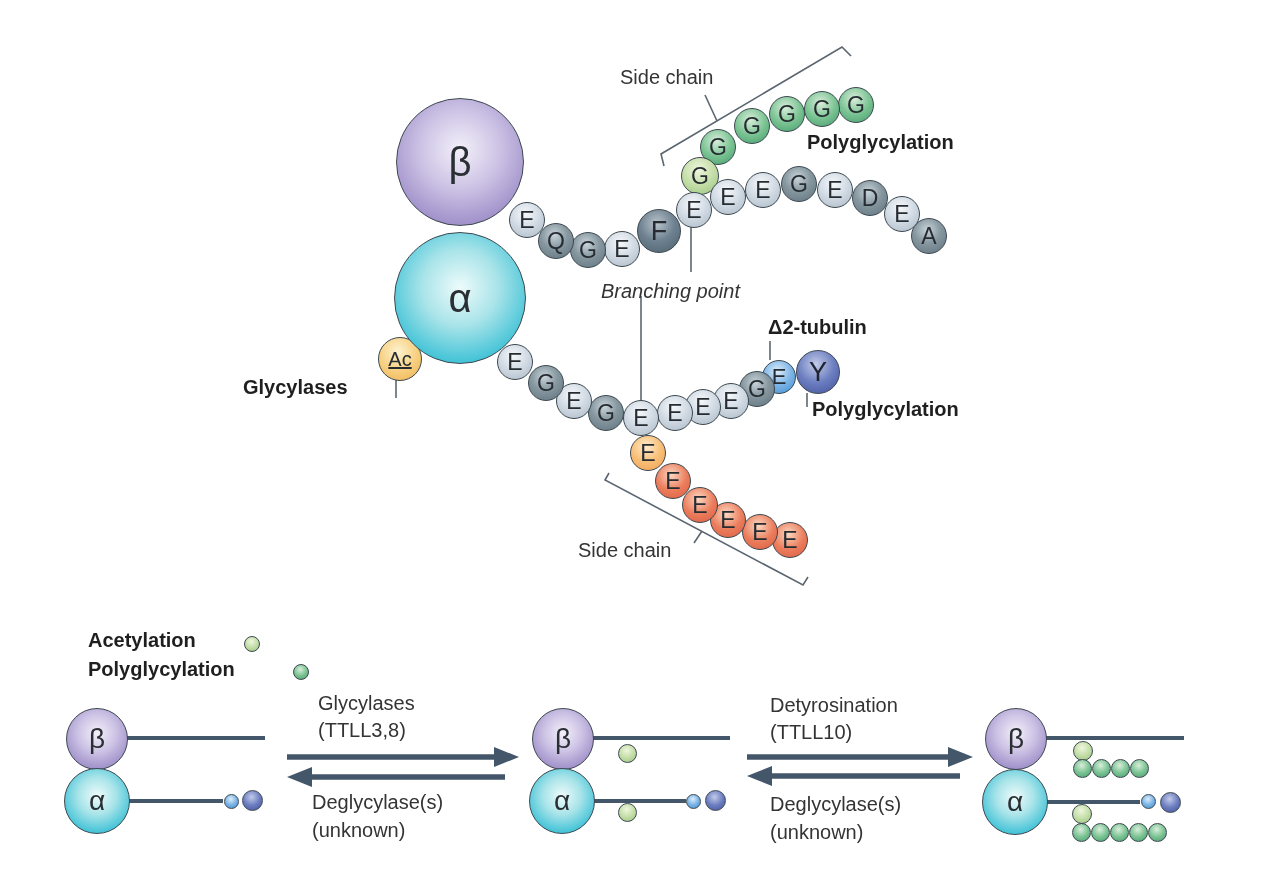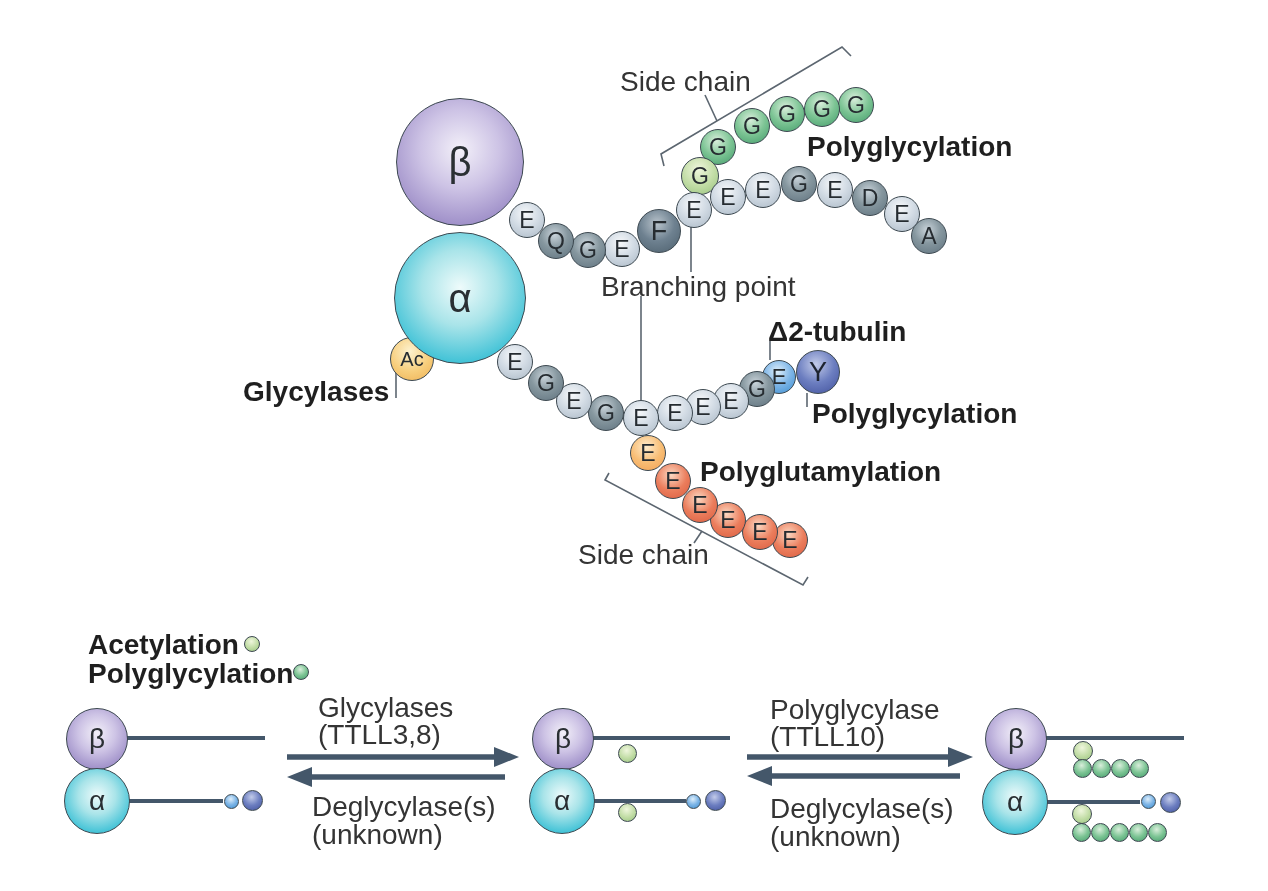--- a/index.html
+++ b/index.html
@@ -33,21 +33,21 @@
   .f-purple{background:radial-gradient(circle at 50% 40%,#f3f0f9 0%,#cdc3e5 40%,#9989c5 82%,#8a7abc 100%);}
   .f-cyan{background:radial-gradient(circle at 50% 42%,#eefbfb 0%,#a9e4e9 38%,#43c3d7 75%,#10accb 100%);}
 
   
   .ball{position:absolute;border-radius:50%;border:1.8px solid #3c4850;box-sizing:border-box;
         display:flex;align-items:center;justify-content:center;color:#2a2f33;}
   .ball.big{font-size:40px;}
   .ball.small{font-size:28px;}
 
   
-  .lbl{position:absolute;white-space:nowrap;color:#343434;font-size:28px;}
+  .lbl{position:absolute;white-space:nowrap;color:#343434;font-size:20px;}
   .lbl.bold{font-weight:bold;color:#1f1f1f;}
 </style>
 </head>
 <body>
 
 <div id="canvas">
 
   <svg class="layer" width="1268" height="891" viewBox="0 0 1268 891">
 
     <g stroke="#5c6670" stroke-width="1.6" fill="none">
@@ -77,21 +77,21 @@
       <polygon points="494,747 494,767 519,757" stroke="none"></polygon>
       <line x1="311" y1="777" x2="505" y2="777"></line>
       <polygon points="312,767 312,787 287,777" stroke="none"></polygon>
       <line x1="747" y1="757" x2="948" y2="757"></line>
       <polygon points="948,747 948,767 973,757" stroke="none"></polygon>
       <line x1="771" y1="776" x2="960" y2="776"></line>
       <polygon points="772,766 772,786 747,776" stroke="none"></polygon>
     </g>
   </svg>
 
-  <div class="res d44 f-gold" style="left:390px;top:337px;font-size:20px;">Ac</div>
+  <div class="res d44 f-gold" style="left:378px;top:337px;font-size:20px;text-decoration:underline;">Ac</div>
 
   <div class="ball big f-purple" style="left:396px;top:98px;width:128px;height:128px;">
       <span>β</span>
     </div>
   <div class="ball big f-cyan" style="left:394px;top:232px;width:132px;height:132px;">
       <span>α</span>
     </div>
 
   <div class="res d36 f-green" style="left:838px;top:87px">G</div>
   <div class="res d36 f-green" style="left:804px;top:91px">G</div>
@@ -128,25 +128,24 @@
   <div class="res d36 f-light" style="left:685px;top:389px">E</div>
   <div class="res d36 f-light" style="left:657px;top:395px">E</div>
   <div class="res d36 f-light" style="left:623px;top:400px">E</div>
   <div class="res d36 f-dark" style="left:588px;top:395px">G</div>
   <div class="res d36 f-light" style="left:556px;top:383px">E</div>
   <div class="res d36 f-dark" style="left:528px;top:365px">G</div>
   <div class="res d36 f-light" style="left:497px;top:344px">E</div>
 
   <div class="lbl" style="left:620px;top:66px;">Side chain</div>
   <div class="lbl bold" style="left:807px;top:131px;">Polyglycylation</div>
-  <div class="lbl" style="left:601px;top:271px;">Branching point</div>
+  <div class="lbl" style="left:601px;top:280px;font-style:italic;">Branching point</div>
   <div class="lbl bold" style="left:243px;top:376px;">Glycylases</div>
   <div class="lbl bold" style="left:768px;top:316px;">Δ2-tubulin</div>
   <div class="lbl bold" style="left:812px;top:398px;">Polyglycylation</div>
-  <div class="lbl bold" style="left:700px;top:456px;">Polyglutamylation</div>
   <div class="lbl" style="left:578px;top:539px;">Side chain</div>
 
   <div class="lbl bold" style="left:88px;top:629px;">Acetylation</div>
   <div class="res d16 f-glight" style="left:244px;top:636px;border-width:1.3px;"></div>
   <div class="lbl bold" style="left:88px;top:658px;">Polyglycylation</div>
   <div class="res d16 f-green" style="left:293px;top:664px;border-width:1.3px;"></div>
 
   <div class="ball small f-purple" style="left:66px;top:708px;width:62px;height:62px;">
       <span>β</span>
     </div>
@@ -165,21 +164,21 @@
   <div class="res d19 f-glight" style="left:618px;top:803px;border-width:1.3px;"></div>
   <div class="ball small f-purple" style="left:532px;top:708px;width:62px;height:62px;">
       <span>β</span>
     </div>
   <div class="ball small f-cyan" style="left:529px;top:768px;width:66px;height:66px;">
       <span>α</span>
     </div>
   <div class="res d15 f-blue" style="left:686px;top:794px;border-width:1.2px;"></div>
   <div class="res d21 f-navy" style="left:705px;top:790px;border-width:1.2px;"></div>
 
-  <div class="lbl" style="left:770px;top:694px;">Polyglycylase</div>
+  <div class="lbl" style="left:770px;top:694px;">Detyrosination</div>
   <div class="lbl" style="left:770px;top:721px;">(TTLL10)</div>
   <div class="lbl" style="left:770px;top:793px;">Deglycylase(s)</div>
   <div class="lbl" style="left:770px;top:821px;">(unknown)</div>
 
   <div class="ball small f-purple" style="left:985px;top:708px;width:62px;height:62px;">
       <span>β</span>
     </div>
   <div class="ball small f-cyan" style="left:982px;top:769px;width:66px;height:66px;">
       <span>α</span>
     </div>

